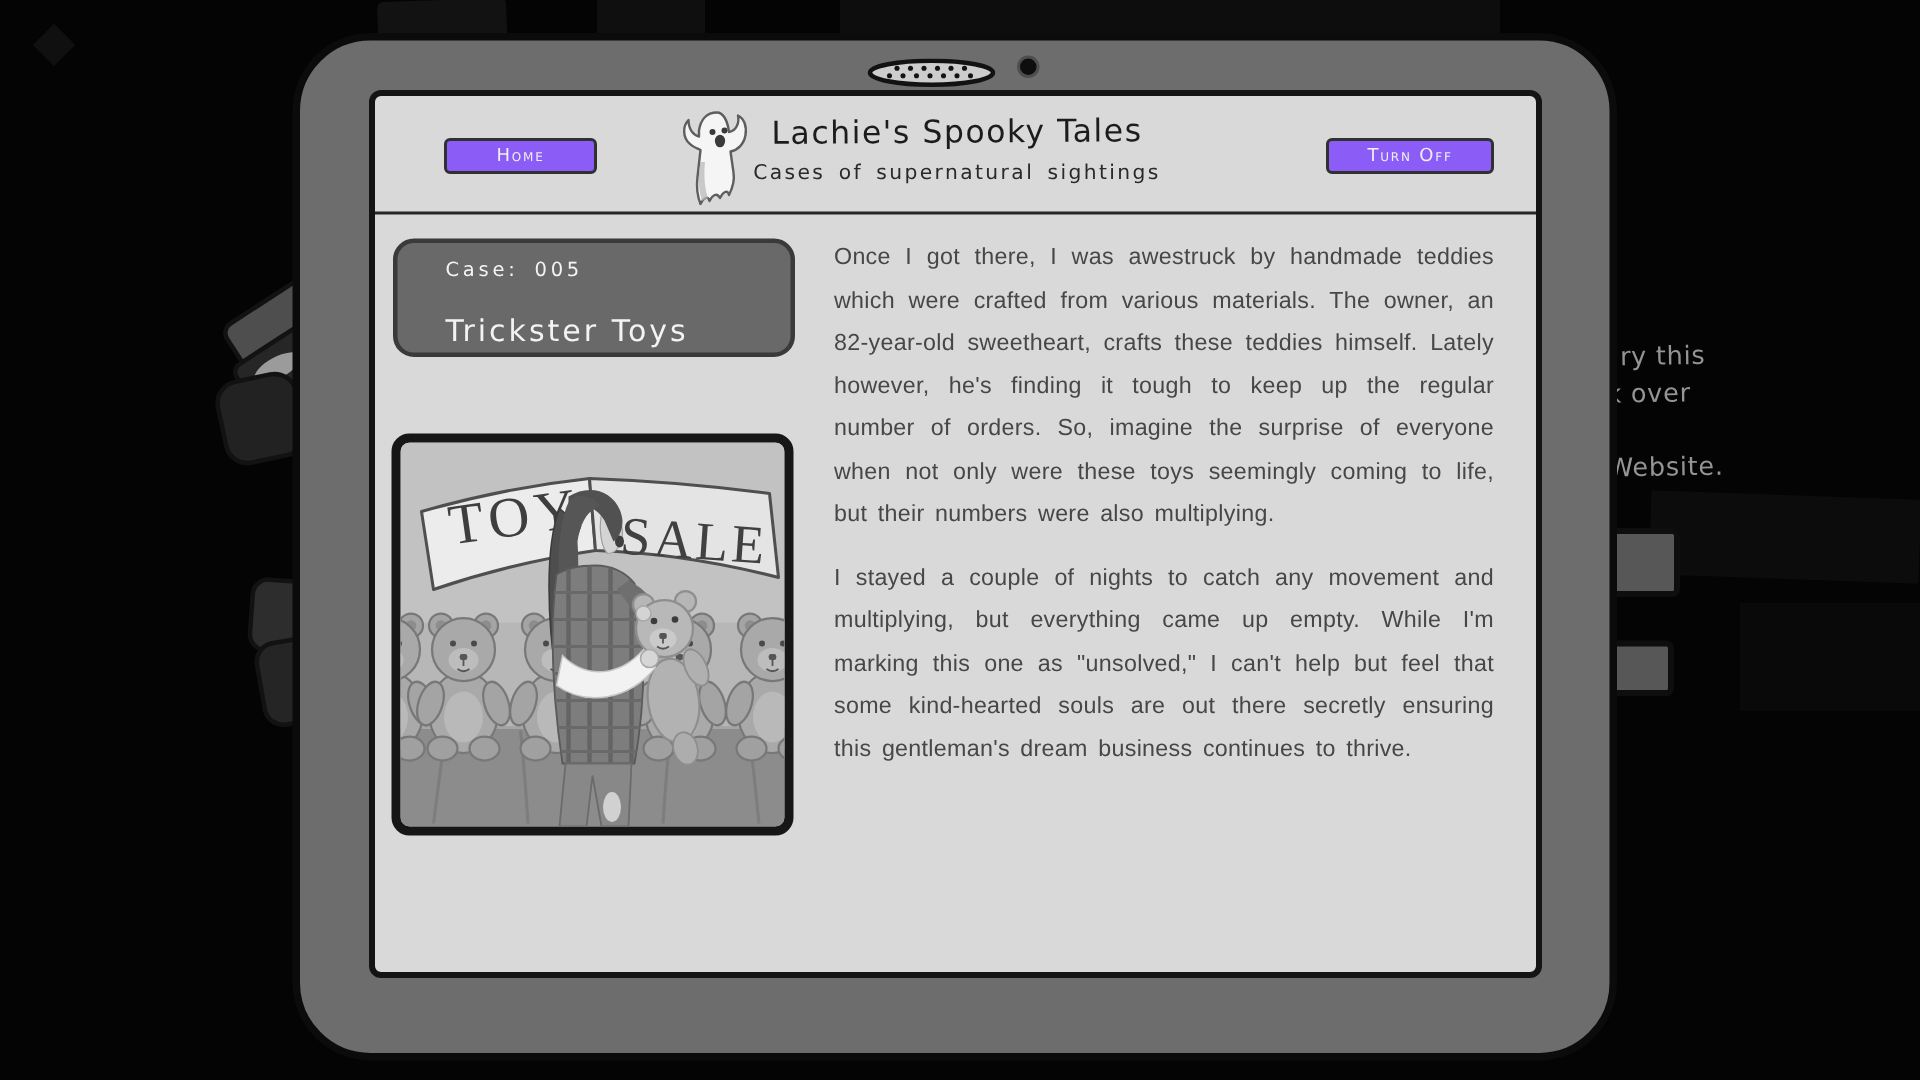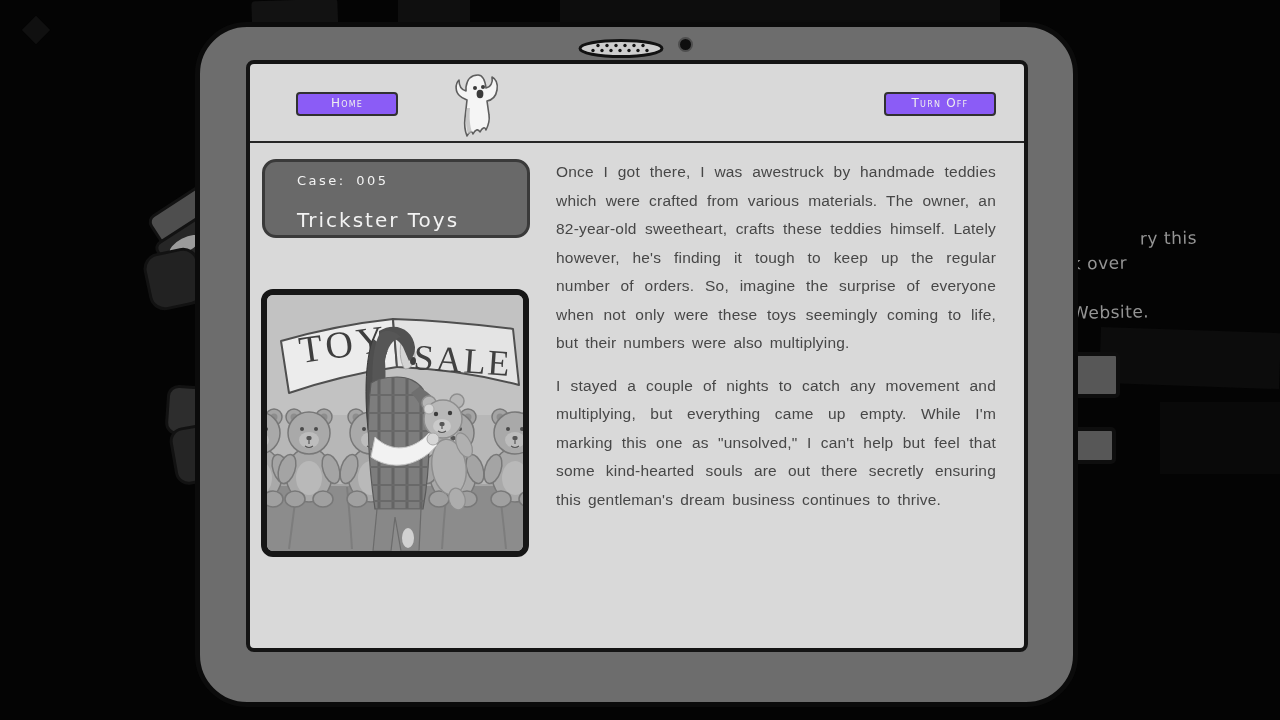--- a/index.html
+++ b/index.html
@@ -10,21 +10,21 @@
   
   .decor{position:absolute;z-index:0;}
   .decor-diamond{left:26px;top:20px;width:20px;height:20px;background:#101010;transform:rotate(45deg);}
   .decor-box1{left:252px;top:0;width:86px;height:42px;background:#121212;border-radius:4px;transform:rotate(-2deg);}
   .decor-box2{left:398px;top:0;width:72px;height:30px;background:#0f0f0f;}
   .decor-strip{left:560px;top:0;width:440px;height:24px;background:#0d0d0d;}
   .decor-shelf1{left:1100px;top:330px;width:180px;height:56px;background:#0c0c0c;transform:rotate(2deg);}
   .decor-shelf2{left:1160px;top:402px;width:120px;height:72px;background:#090909;}
   
   .note-frag{position:absolute;z-index:0;color:#949494;font-size:17px;letter-spacing:.5px;transform:rotate(-1deg);}
-  .nf0{left:1140px;top:228px;}
+  .nf0{left:1080px;top:228px;}
   .nf1{left:1071px;top:253px;}
   .nf2{left:1028px;top:279px;font-style:italic;}
   .nf3{left:1072px;top:302px;}
   
   .plug{position:absolute;z-index:1;border:3px solid #121212;}
   .plug-a1{left:152px;top:196px;width:66px;height:40px;background:#4e4e4e;border-radius:9px;transform:rotate(-33deg);}
   .plug-a2{left:158px;top:225px;width:58px;height:34px;background:#262626;border-radius:8px;transform:rotate(-33deg);}
   .plug-a-lens{position:absolute;z-index:1;left:168px;top:238px;width:34px;height:14px;background:#9b9b9b;border-radius:50%;transform:rotate(-28deg);}
   .plug-a3{left:146px;top:250px;width:50px;height:52px;background:#222;border-radius:16px;transform:rotate(-12deg);}
   .plug-b1{left:166px;top:386px;width:50px;height:44px;background:#2d2d2d;border-radius:12px;transform:rotate(4deg);}
@@ -138,20 +138,24 @@
       <div class="ghost">
         <svg width="60" height="74" viewBox="0 0 60 74">
           <path d="M30,7 C23,7 19,12 18,19 L18,23 C14,22 11,18 11,12 C7,16 7,24 12,28 C14,30 17,31 19,32 L17,50 C16,58 17,63 19,68 C21,64 24,62 25,66 C27,62 30,60 32,64 C34,60 37,58 38,62 C40,58 42,53 41,47 L39,33 C44,32 48,28 49,22 C50,16 48,11 44,9 C45,14 43,19 38,20 C37,12 34,7 30,7 Z" fill="#f5f5f5" stroke="#5e5e5e" stroke-width="1.6" stroke-linejoin="round"></path>
           <path d="M22,40 C21,50 22,58 24,64 L20,66 C18,60 17,50 19,40 Z" fill="#b9b9b9" opacity="0.75"></path>
           <circle cx="27" cy="20" r="2" fill="#3a3a3a"></circle>
           <circle cx="35" cy="19" r="2" fill="#3a3a3a"></circle>
           <ellipse cx="32" cy="26" rx="3.4" ry="4.2" fill="#3a3a3a"></ellipse>
         </svg>
       </div>
 
+      <div class="title-wrap">
+        <div class="site-title">Lachie's Spooky Tales</div>
+        <div class="site-subtitle">Cases of supernatural sightings</div>
+      </div>
 
       <div class="ui-btn turnoff-btn">Turn Off</div>
     </div>
 
     <div class="case-card">
       <div class="case-number">Case: 005</div>
       <div class="case-title">Trickster Toys</div>
     </div>
 
     <div class="illus">

